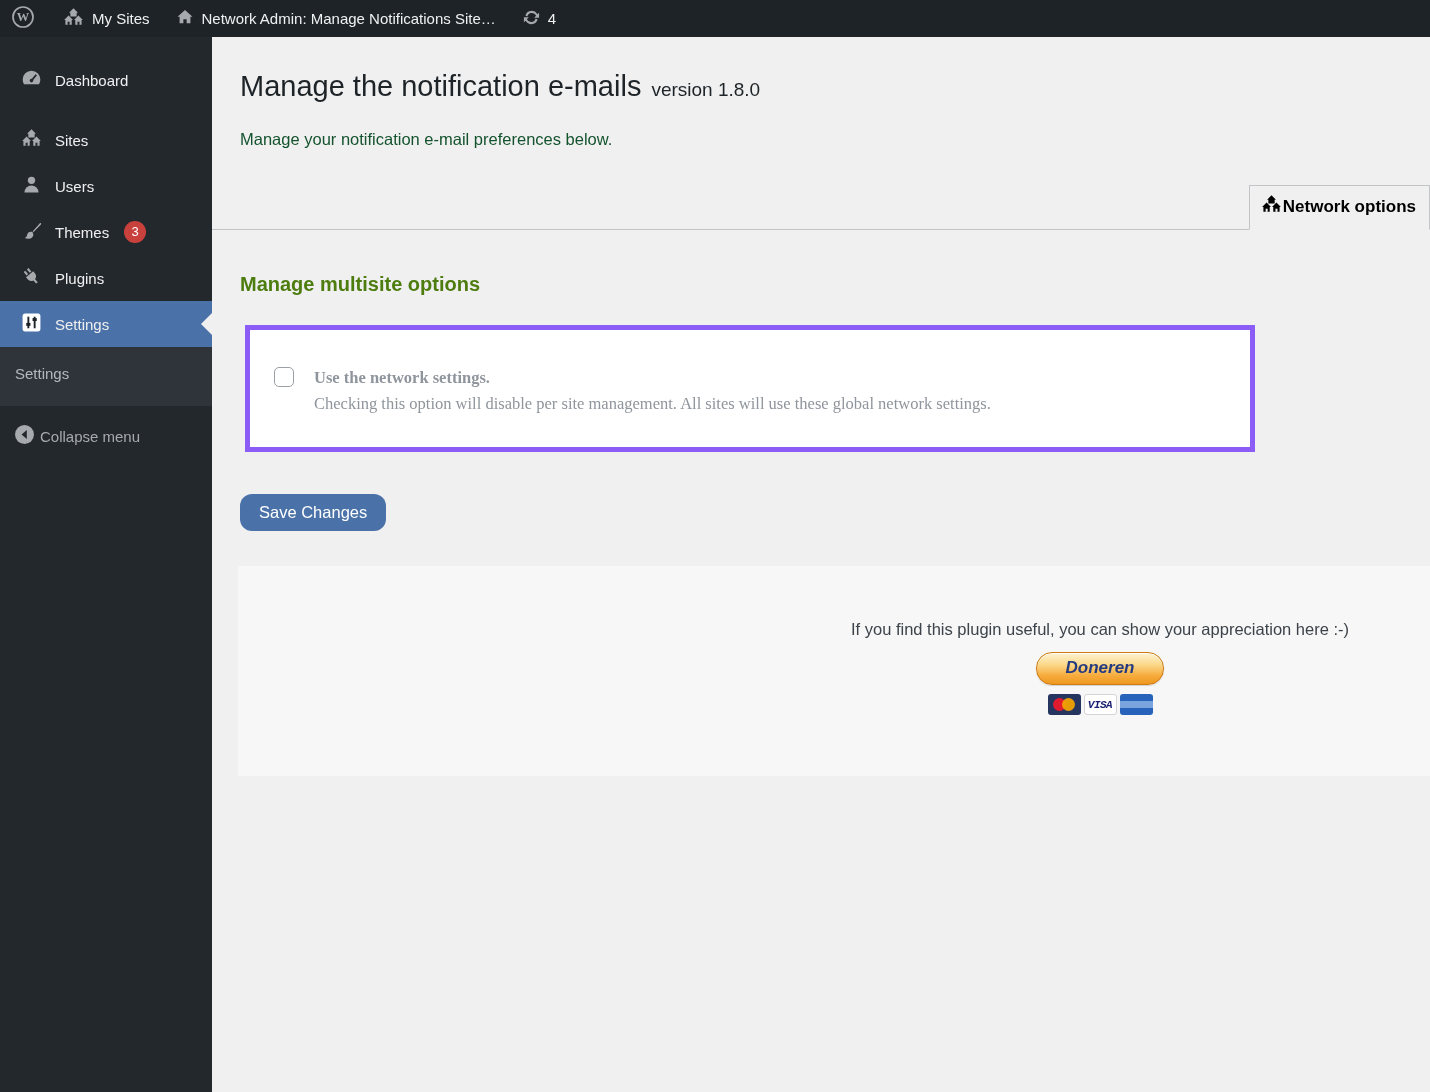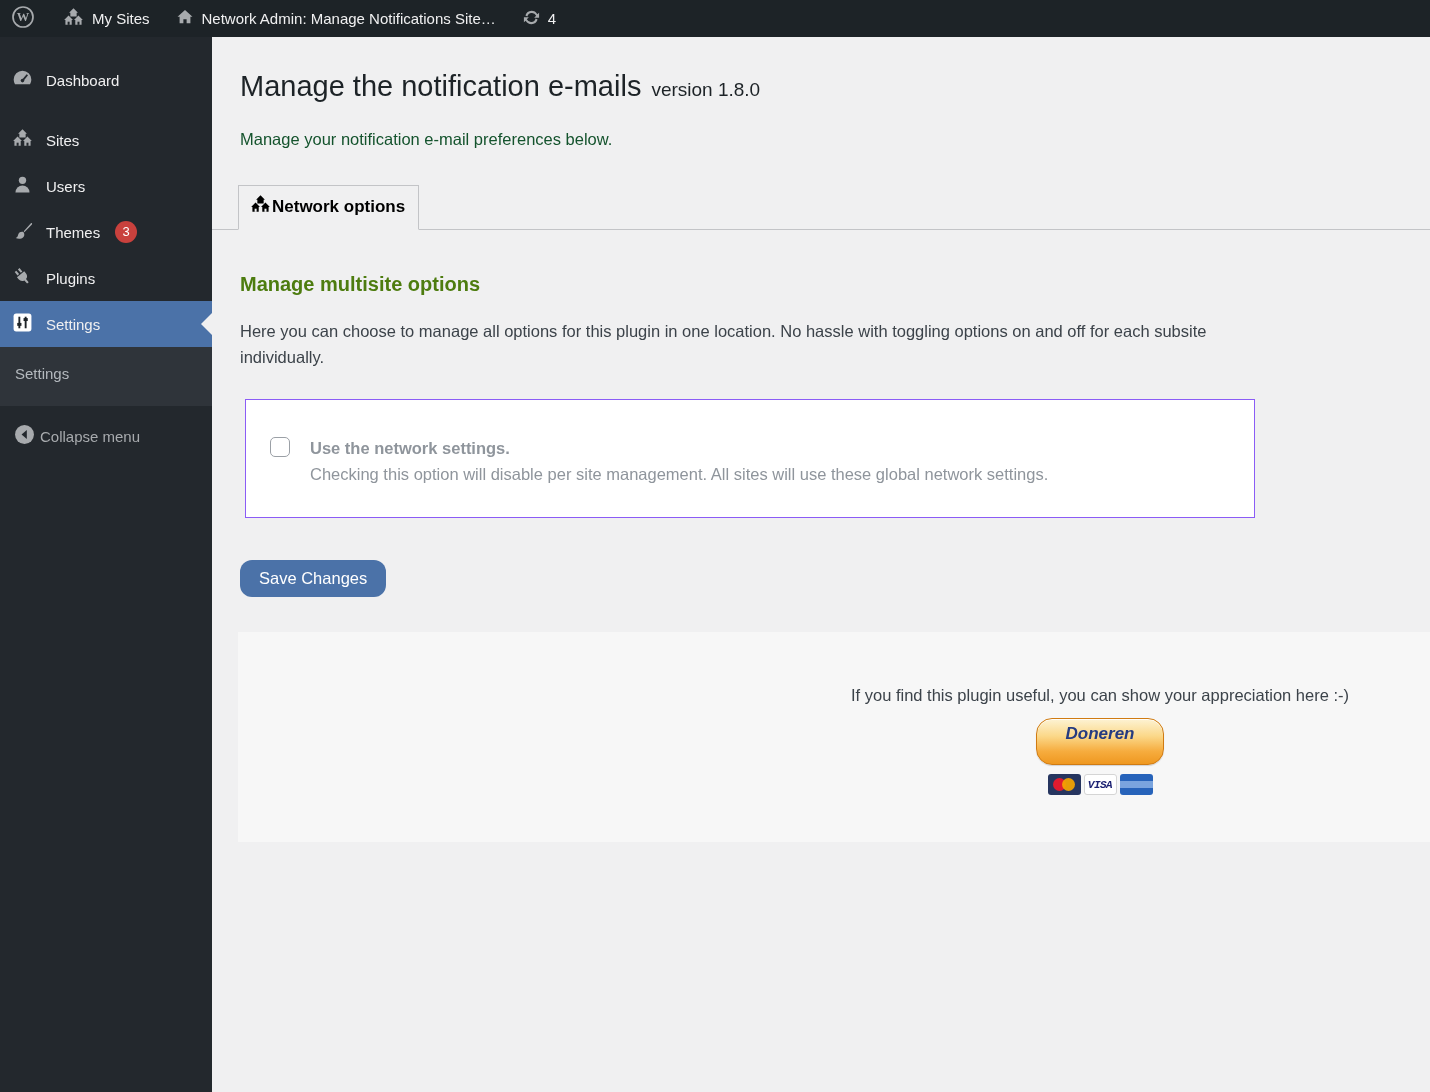--- a/index.html
+++ b/index.html
@@ -24,21 +24,21 @@
   .ab-site { margin-left:14px; }
   .ab-updates { margin-left:14px; gap:7px; }
   
   .sidebar {
     position:absolute; top:37px; left:0; bottom:0; width:212px;
     background:#23282d; color:#f0f0f1; font-size:15px;
   }
   .menu { padding-top:20px; }
   .menu-item {
     position:relative; height:46px; display:flex; align-items:center;
-    gap:13px; padding-left:12px; cursor:pointer; color:#f0f0f1;
+    gap:13px; padding-left:21px; cursor:pointer; color:#f0f0f1;
   }
   .menu-item svg { color:#a7aaad; flex:0 0 auto; }
   .menu-sep { height:14px; }
   .menu-item.active { background:#4b72a8; }
   .menu-item.active svg { color:#f0f0f1; }
   .active-notch {
     position:absolute; right:0; top:50%; margin-top:-11px;
     width:0; height:0;
     border-top:11px solid transparent; border-bottom:11px solid transparent;
     border-right:11px solid #f0f0f1;
@@ -53,53 +53,53 @@
   .submenu-item.current { color:#fff; font-weight:bold; }
   .collapse-item {
     margin-top:10px; height:40px; display:flex; align-items:center;
     gap:5px; padding-left:14px; color:#a7aaad; cursor:pointer;
   }
   
   .content { position:absolute; top:37px; left:212px; right:0; bottom:0; }
   .page-title { margin:33px 0 0 28px; font-size:29px; font-weight:400; color:#1d2327; }
   .page-title .version { font-size:19px; margin-left:10px; }
   .page-intro { margin:27px 0 0 28px; font-size:16.5px; color:#14532d; }
-  .tab-bar { margin-top:36px; padding-left:26px; border-bottom:1px solid #c3c4c7; }
+  .tab-bar { margin-top:36px; padding-left:26px; border-bottom:1px solid #c3c4c7;text-align:right; }
   .nav-tab {
     position:relative; margin-bottom:-1px;
     display:inline-flex; align-items:center; gap:1px;
     border:1px solid #c3c4c7; border-bottom-color:#f0f0f1;
     background:#f0f0f1; padding:8px 13px 9px 11px;
     font-size:17px; font-weight:bold; color:#000; cursor:pointer;
   }
   .section-heading { margin:43px 0 0 28px; font-size:20px; font-weight:bold; color:#4d7c0f; }
   .section-desc { margin:22px 0 0 28px; width:1005px; font-size:16.5px; line-height:26px; color:#3c434a; }
   .option-box {
     margin:29px 0 0 33px; width:1010px; min-height:103px;
-    background:#fff; border:1px solid #8b5cf6;
-    padding:35px 24px 30px 24px; display:flex; gap:20px;
+    background:#fff; border:5px solid #8b5cf6;
+    padding:35px 24px 30px 24px; display:flex; gap:20px;font-family:Liberation Serif, serif;
   }
   .checkbox {
     width:20px; height:20px; border:1px solid #9ba0a6; border-radius:5px;
     background:#fff; flex:0 0 auto; margin-top:2px; cursor:pointer;
   }
   .option-text { color:#8f959c; font-size:16.5px; line-height:26px; }
   .option-label { font-weight:bold; }
   .save-button {
     margin:42px 0 0 28px; display:inline-block; border:none; cursor:pointer;
     background:#4b72a8; color:#fff; font-size:16.5px;
     font-family:"Liberation Sans","DejaVu Sans",sans-serif;
     padding:9px 19px; border-radius:12px;
   }
   
   .donation-band { margin:35px 0 0 26px; height:210px; background:#f7f7f7; }
   .donation-inner { width:680px; margin-left:522px; padding-top:54px; text-align:center; }
   .donation-msg { font-size:16.5px; color:#3c434a; }
   .donate-button {
-    margin-top:13px; display:inline-block; width:128px; height:47px; line-height:29px;
+    margin-top:13px; display:inline-block; width:128px; height:33px; line-height:29px;
     border-radius:16px; border:1px solid #d07b12; cursor:pointer;
     background:linear-gradient(180deg,#fdf3d4 0%,#fbd889 38%,#f6ac3e 72%,#ef9820 100%);
     box-shadow:inset 0 1px 0 rgba(255,255,255,.8), 0 1px 1px rgba(0,0,0,.15);
     color:#253b80; font-size:17px; font-weight:bold; font-style:italic;
   }
   .cards-row { margin-top:9px; display:flex; justify-content:center; gap:3px; align-items:center; }
   .card { width:33px; height:21px; border-radius:3px; position:relative;font-family:Liberation Mono, monospace; }
   .card-mc { background:#26355f; }
   .card-mc .c1,.card-mc .c2 { position:absolute; top:4px; width:13px; height:13px; border-radius:50%; }
   .card-mc .c1 { left:5px; background:#e01b2f; }
@@ -250,21 +250,20 @@
           <path d="M14.7 8.2 18.9 12.4 H17.7 V17 H11.7 V12.4 H10.5 Z"></path>
           <rect x="4.4" y="14" width="1.9" height="3" fill="#f0f0f1"></rect>
           <rect x="13.8" y="14" width="1.9" height="3" fill="#f0f0f1"></rect>
         </svg>
       </span>
       <span>Network options</span>
     </span>
   </div>
 
   <h2 class="section-heading">Manage multisite options</h2>
-  <p class="section-desc">Here you can choose to manage all options for this plugin in one location. No hassle with toggling options on and off for each subsite individually.</p>
 
   <div class="option-box">
     <span class="checkbox"></span>
     <div class="option-text">
       <div class="option-label">Use the network settings.</div>
       <div>Checking this option will disable per site management. All sites will use these global network settings.</div>
     </div>
   </div>
 
   <button class="save-button">Save Changes</button>

